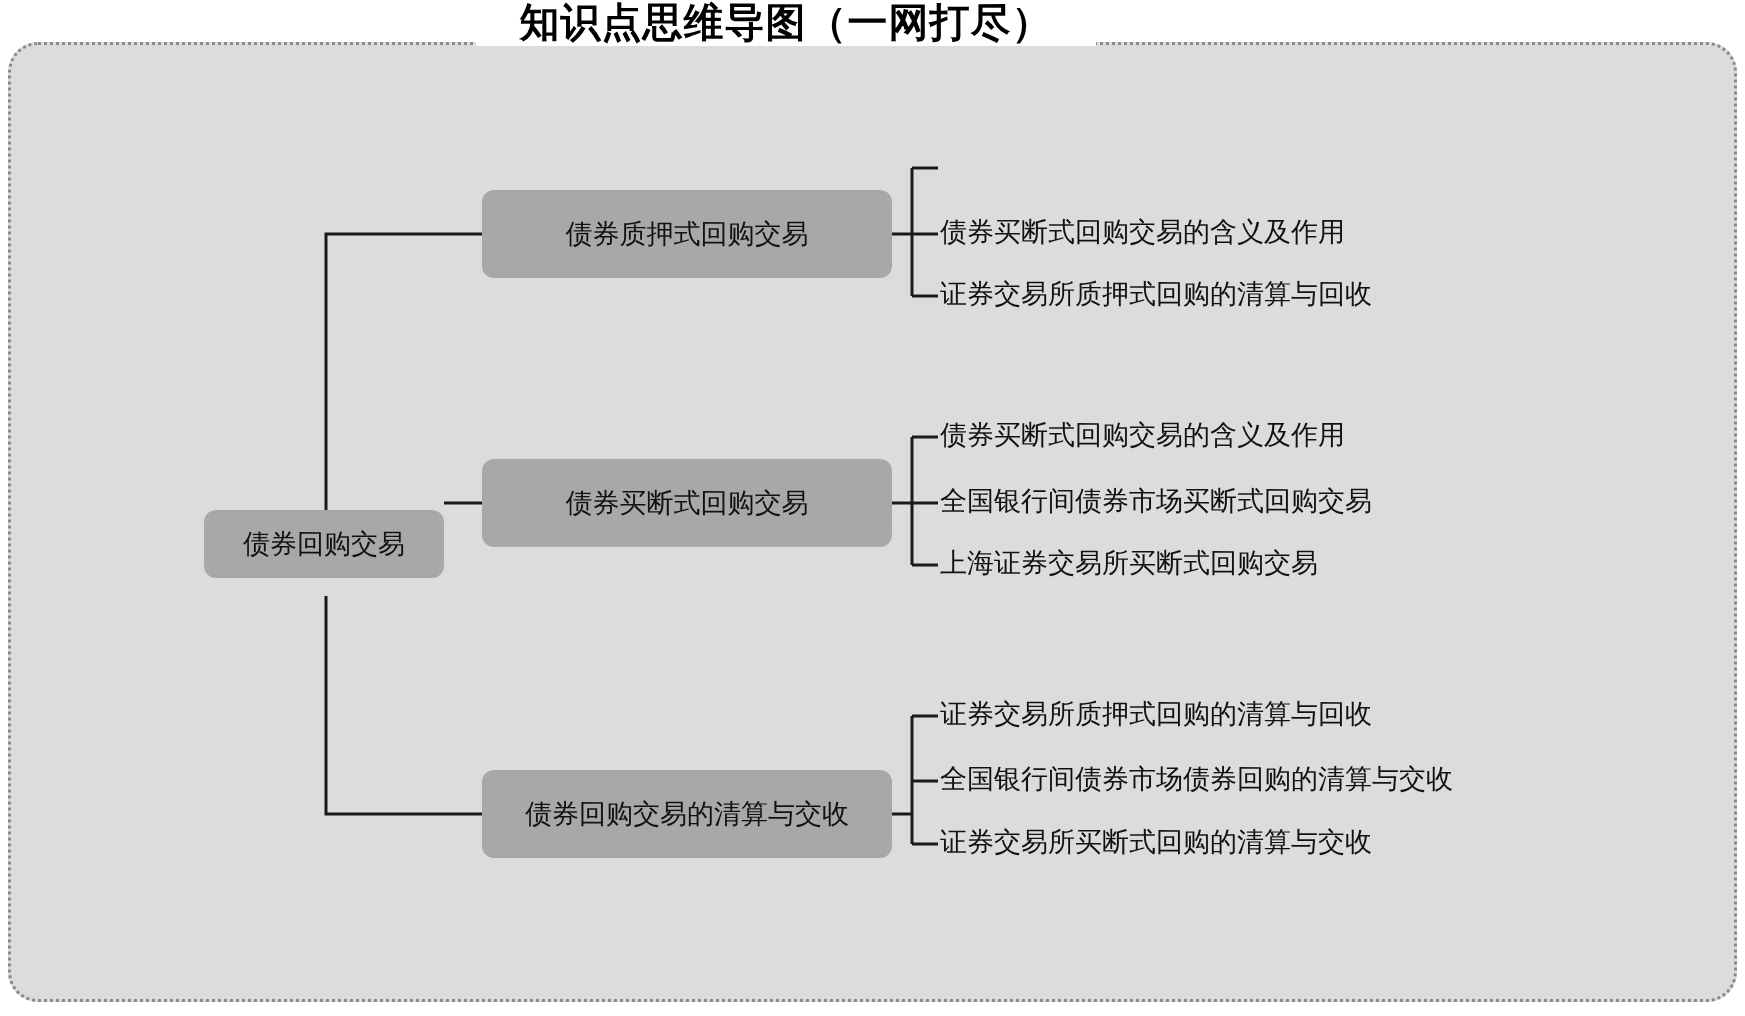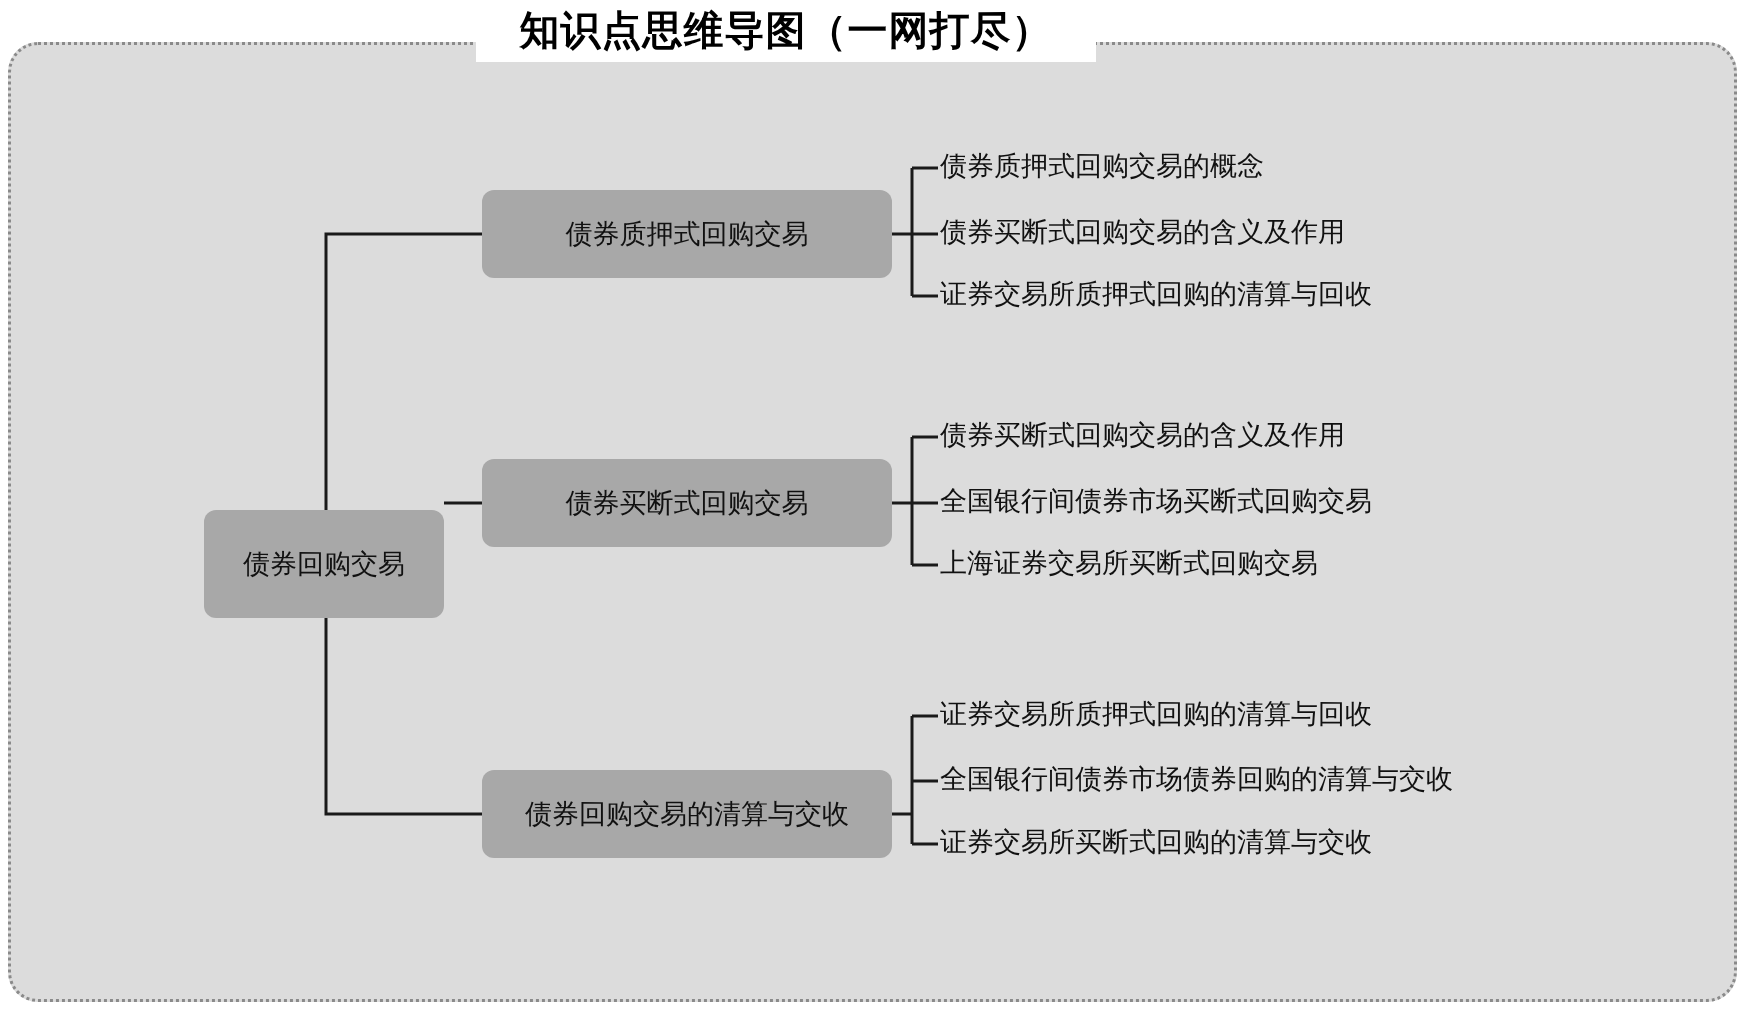--- a/index.html
+++ b/index.html
@@ -30,21 +30,21 @@
     border: 3px dotted #8a8a8a;
     border-radius: 30px;
   }
 
   
   #title-band {
     position: absolute;
     left: 476px;
     top: 0px;
     width: 620px;
-    height: 62px;
+    height: 46px;
     background: #ffffff;
     z-index: 6;
     display: flex;
     align-items: center;
     justify-content: center;
   }
   #title-text {
     font-size: 40px;
     font-weight: bold;
     color: #000000;
@@ -79,21 +79,21 @@
   .node .node-label {
     font-size: 27px;
     white-space: nowrap;
     line-height: 1;
   }
 
   #root-node {
     left: 204px;
     top: 510px;
     width: 240px;
-    height: 108px;
+    height: 68px;
   }
 
   .branch-node {
     left: 482px;
     width: 410px;
     height: 88px;
   }
   #branch-node-0 { top: 190px; align-items: center; }
   #branch-node-1 { top: 459px; }
   #branch-node-2 { top: 770px; }
@@ -154,21 +154,20 @@
   <div class="node branch-node" id="branch-node-0">
     <span class="node-label">债券质押式回购交易</span>
   </div>
   <div class="node branch-node" id="branch-node-1">
     <span class="node-label">债券买断式回购交易</span>
   </div>
   <div class="node branch-node" id="branch-node-2">
     <span class="node-label">债券回购交易的清算与交收</span>
   </div>
 
-  <div class="leaf" style="top:153px">债券质押式回购交易的概念</div>
   <div class="leaf" style="top:219px">债券买断式回购交易的含义及作用</div>
   <div class="leaf" style="top:281px">证券交易所质押式回购的清算与回收</div>
 
   <div class="leaf" style="top:488px">全国银行间债券市场买断式回购交易</div>
   <div class="leaf" style="top:422px">债券买断式回购交易的含义及作用</div>
   <div class="leaf" style="top:550px">上海证券交易所买断式回购交易</div>
 
   <div class="leaf" style="top:701px">证券交易所质押式回购的清算与回收</div>
   <div class="leaf" style="top:766px">全国银行间债券市场债券回购的清算与交收</div>
   <div class="leaf" style="top:829px">证券交易所买断式回购的清算与交收</div>

